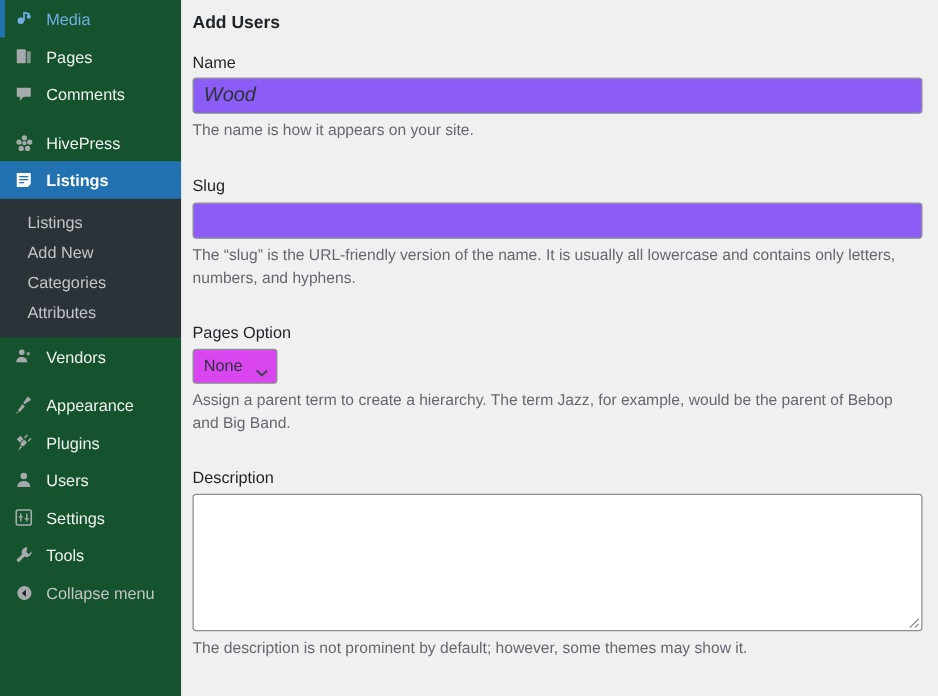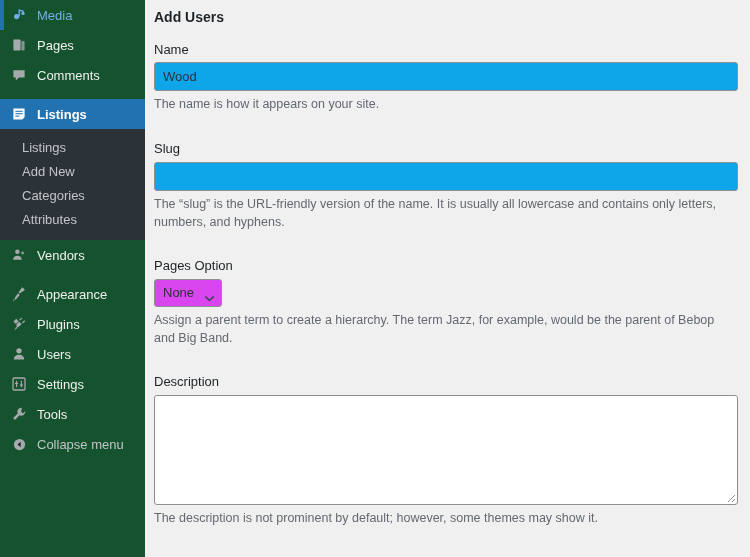--- a/index.html
+++ b/index.html
@@ -128,27 +128,28 @@
     margin-bottom: 4px;
     padding: 0;
   }
   input.text-input {
     display: block;
     box-sizing: border-box;
     width: 100%;
     height: 29px;
     padding: 0 8px;
     font-family: "Liberation Sans", sans-serif;
-    font-size: 13px;
+    font-size: 16px;
     color: #2c3338;
-    background: #0ea5e9;
+    background: #8b5cf6;
     border: 1px solid #8c8f94;
     border-radius: 3px;
     box-shadow: 0 0 0 transparent;
     outline: none;
+    font-style: italic;
   }
   input.order-input {
     width: 96px;
   }
   p.description {
     font-size: 12.5px;
     color: #646970;
     line-height: 1.45;
     margin: 4px 0 0 0;
     padding: 0;
@@ -238,20 +239,33 @@
       <span class="mi-icon">
         <svg width="16" height="16" viewBox="0 0 20 20" fill="currentColor" aria-hidden="true">
           <path d="M3 4 h14 v9 h-7 l-4 4 v-4 h-3 z"></path>
         </svg>
       </span>
       <span class="mi-label">Comments</span>
     </div>
 
     <div class="menu-sep"></div>
 
+    <div class="menu-item">
+      <span class="mi-icon">
+        <svg width="17" height="17" viewBox="0 0 20 20" fill="currentColor" aria-hidden="true">
+          <circle cx="10" cy="5" r="2.5"></circle>
+          <circle cx="5" cy="9" r="2.5"></circle>
+          <circle cx="15" cy="9" r="2.5"></circle>
+          <circle cx="7" cy="15" r="2.5"></circle>
+          <circle cx="13" cy="15" r="2.5"></circle>
+          <circle cx="10" cy="10" r="2"></circle>
+        </svg>
+      </span>
+      <span class="mi-label">HivePress</span>
+    </div>
 
     <div class="menu-item current">
       <span class="mi-icon">
         <svg width="16" height="16" viewBox="0 0 20 20" fill="currentColor" aria-hidden="true">
           <path d="M3 3 h14 v11 l-3 3 h-11 z"></path>
           <rect x="5.5" y="6" width="9" height="1.3" fill="#2271b1"></rect>
           <rect x="5.5" y="9" width="9" height="1.3" fill="#2271b1"></rect>
           <rect x="5.5" y="12" width="5" height="1.3" fill="#2271b1"></rect>
         </svg>
       </span>

